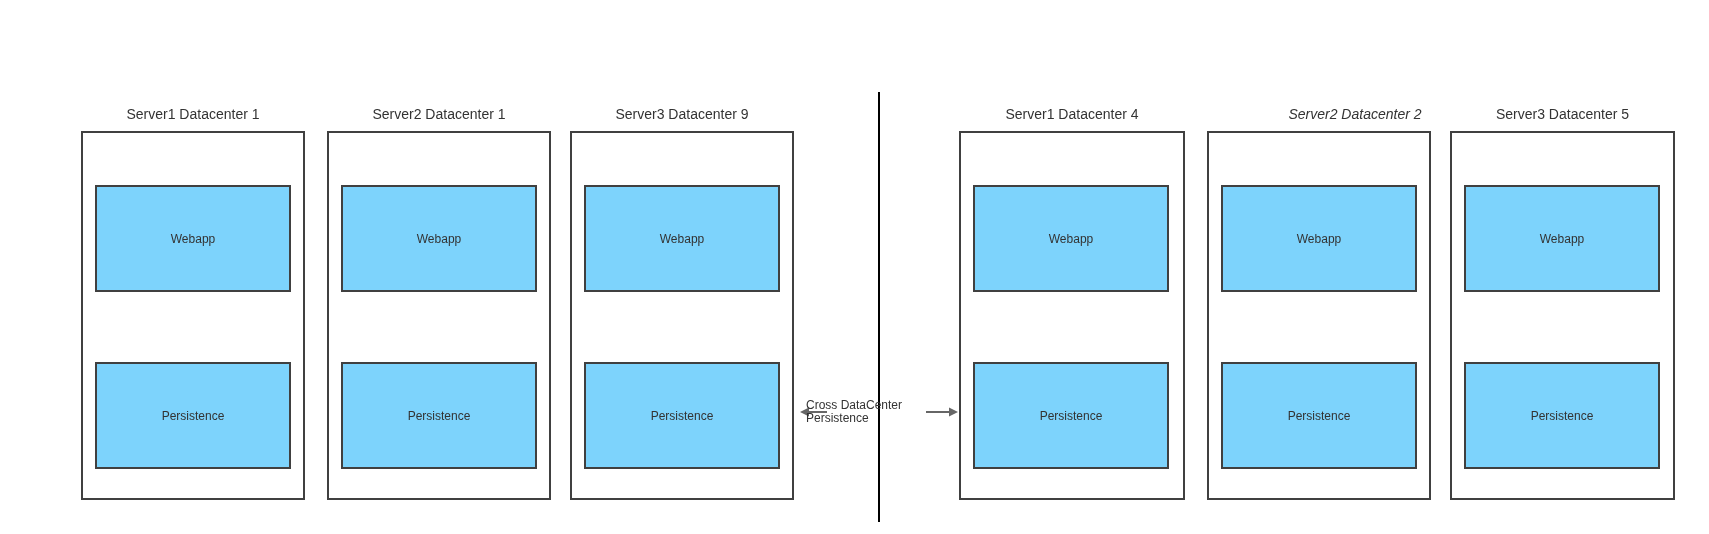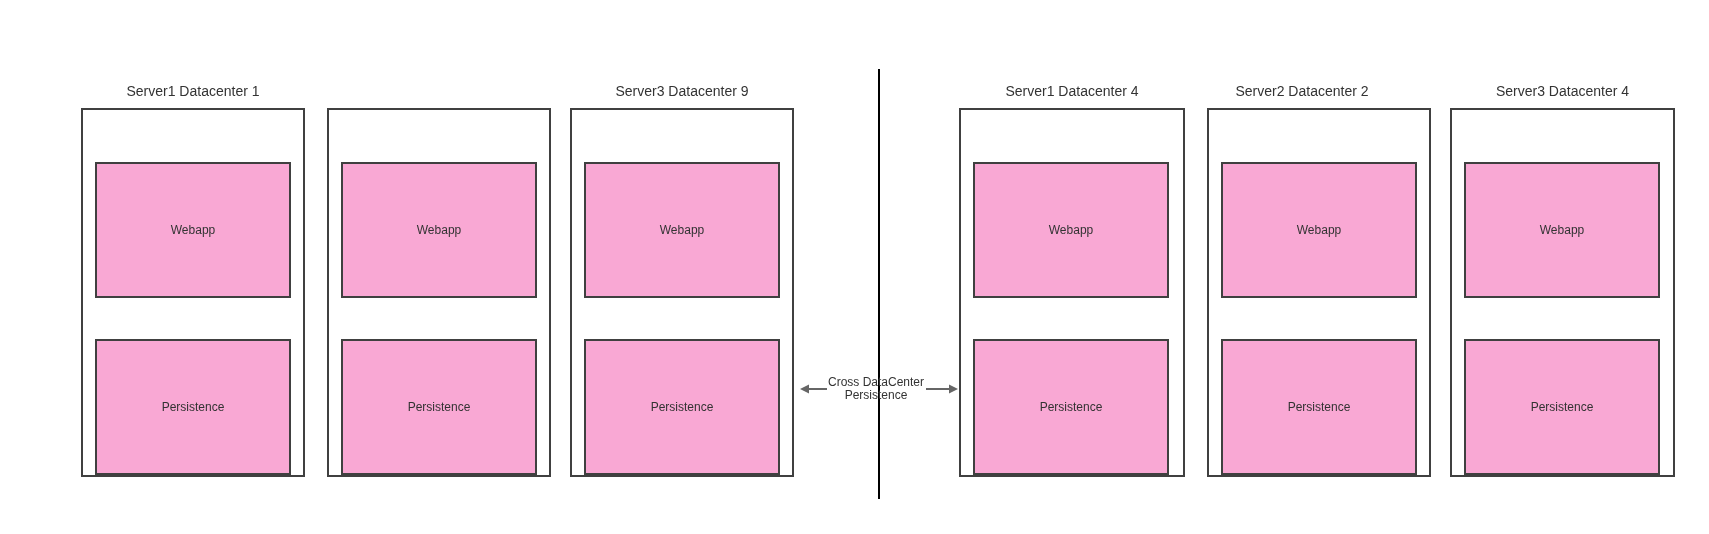--- a/index.html
+++ b/index.html
@@ -9,64 +9,65 @@
     --arrow:#666666;
     --text:#333333;
   }
   html,body{margin:0;padding:0;}
   body{
     width:1709px;height:534px;position:relative;overflow:hidden;
     background:var(--bg);
     font-family:"Liberation Sans","DejaVu Sans",sans-serif;
     color:var(--text);
   }
-  .canvas{position:absolute;inset:0;}
+  .canvas{position:absolute;inset:0;margin-top:23px;}
   .server-title{
     position:absolute;top:82px;height:18px;line-height:18px;
     text-align:center;font-size:14px;color:var(--text);white-space:nowrap;
   }
   .server-box{
     position:absolute;top:108px;width:224px;height:369px;
     border:2px solid var(--box-border);background:#ffffff;box-sizing:border-box;
   }
   .component-box{
-    position:absolute;left:12px;width:196px;height:136px;
-    border:2px solid var(--box-border);background:#f9a8d4;box-sizing:border-box;
+    position:absolute;left:12px;width:196px;height:107px;
+    border:2px solid var(--box-border);background:#7dd3fc;box-sizing:border-box;
     display:flex;align-items:center;justify-content:center;
     font-size:12px;color:var(--text);
   }
   .component-box.webapp{top:52px;}
   .component-box.persistence{top:229px;align-items:center;}
   .divider-line{
     position:absolute;left:878px;top:69px;width:2px;height:430px;
     background:var(--divider);
   }
   .replication-label{
     position:absolute;left:806px;top:376px;width:140px;
-    text-align:center;font-size:12px;line-height:13px;color:var(--text);
+    text-align:left;font-size:12px;line-height:13px;color:var(--text);
   }
   .arrow{position:absolute;color:var(--arrow);}
   .arrow-left{left:799px;top:383px;}
   .arrow-right{left:926px;top:383px;}
 </style>
 </head>
 <body>
 
 <div class="canvas">
 
   <div class="server-title" style="left:81px;width:224px;">Server1 Datacenter 1</div>
   <div class="server-box" style="left:81px;">
     <div class="component-box webapp">
       <span>Webapp</span>
     </div>
     <div class="component-box persistence">
       <span>Persistence</span>
     </div>
   </div>
 
+  <div class="server-title" style="left:327px;width:224px;">Server2 Datacenter 1</div>
   <div class="server-box" style="left:327px;">
     <div class="component-box webapp">
       <span>Webapp</span>
     </div>
     <div class="component-box persistence">
       <span>Persistence</span>
     </div>
   </div>
 
   <div class="server-title" style="left:570px;width:224px;">Server3 Datacenter 9</div>
@@ -97,31 +98,31 @@
   <div class="server-title" style="left:959px;width:226px;">Server1 Datacenter 4</div>
   <div class="server-box" style="left:959px;width:226px;">
     <div class="component-box webapp">
       <span>Webapp</span>
     </div>
     <div class="component-box persistence">
       <span>Persistence</span>
     </div>
   </div>
 
-  <div class="server-title" style="left:1190px;width:224px;">Server2 Datacenter 2</div>
+  <div class="server-title" style="left:1243px;width:224px;font-style:italic;">Server2 Datacenter 2</div>
   <div class="server-box" style="left:1207px;">
     <div class="component-box webapp">
       <span>Webapp</span>
     </div>
     <div class="component-box persistence">
       <span>Persistence</span>
     </div>
   </div>
 
-  <div class="server-title" style="left:1450px;width:225px;">Server3 Datacenter 4</div>
+  <div class="server-title" style="left:1450px;width:225px;">Server3 Datacenter 5</div>
   <div class="server-box" style="left:1450px;width:225px;">
     <div class="component-box webapp">
       <span>Webapp</span>
     </div>
     <div class="component-box persistence">
       <span>Persistence</span>
     </div>
   </div>
 
 </div>

